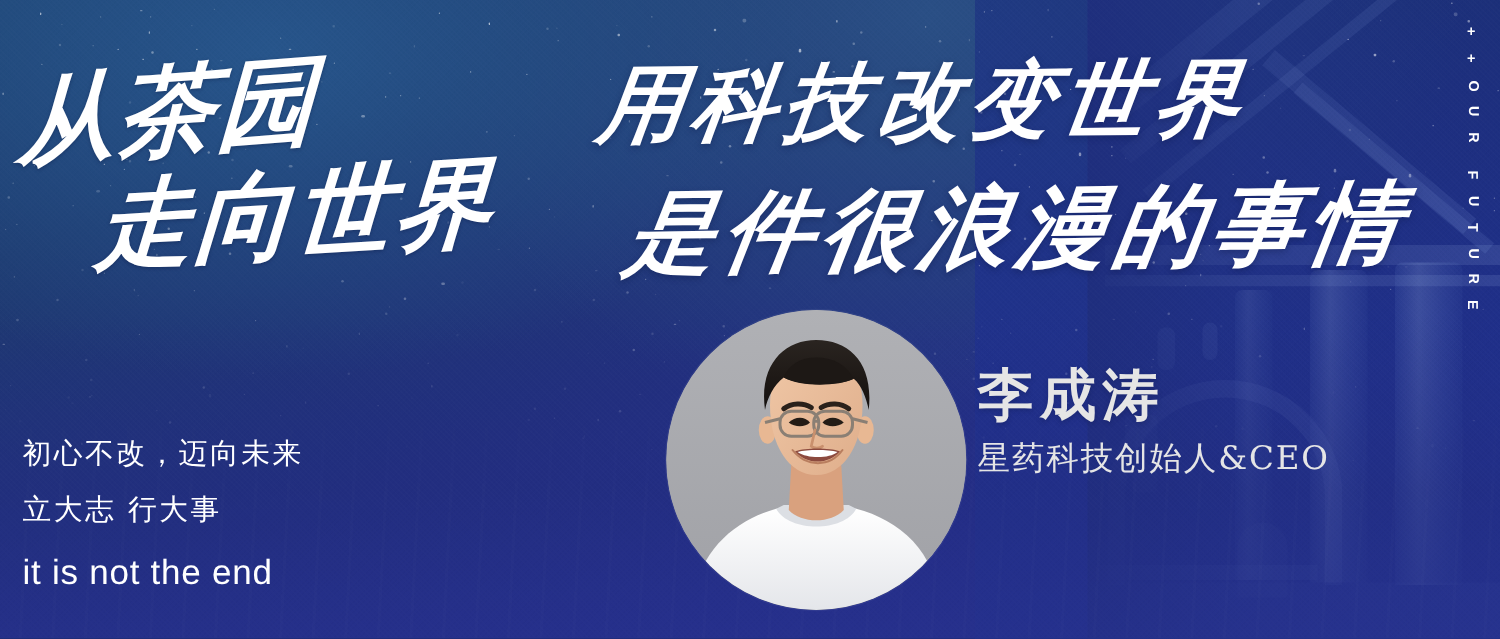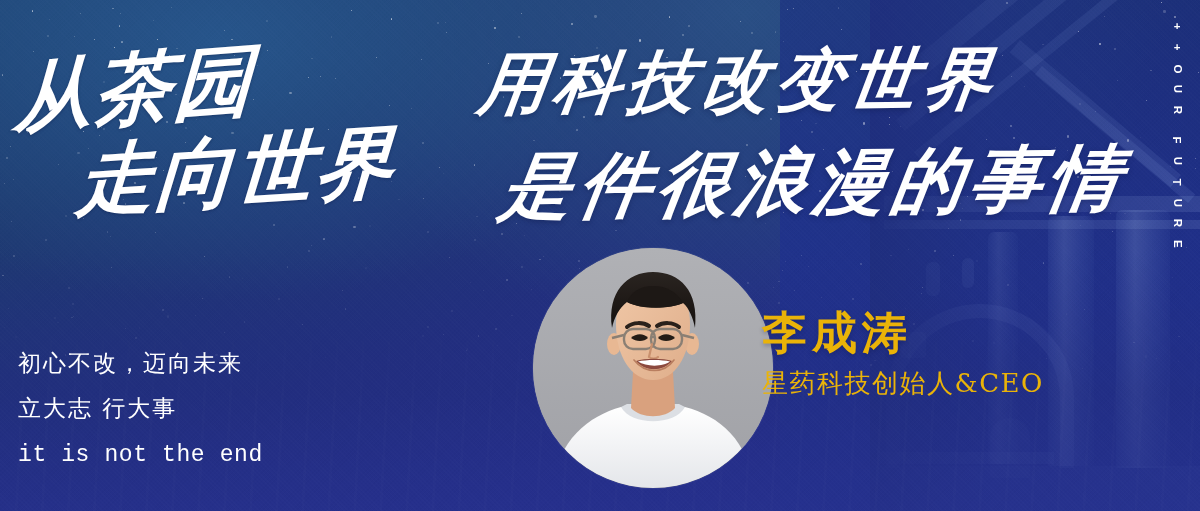--- a/index.html
+++ b/index.html
@@ -203,46 +203,45 @@
   }
   .slogan-cn {
     font-family: "DejaVu Serif", serif;
     font-size: 23px;
     letter-spacing: 2px;
     line-height: 1.0;
     margin-bottom: 22px;
     white-space: nowrap;
   }
   .slogan-en {
-    font-family: Liberation Mono, monospace;
-    font-size: 23px;
+    font-family: Liberation Sans, sans-serif;
+    font-size: 28px;
     letter-spacing: 0.6px;
     white-space: nowrap;
   }
 
   
   .portrait {
     position: absolute;
     left: 533px; top: 248px;
     width: 240px; height: 240px;
     border-radius: 50%;
     overflow: hidden;
     background: #a8a9ad;
     z-index: 6;
     box-shadow: 0 0 0 1px rgba(255,255,255,0.06);
   }
   .p-svg { position: absolute; inset: 0; width: 100%; height: 100%; display: block; }
 
   
   .person-info {
     position: absolute;
-    left: 762px; top: 292px;
+    left: 782px; top: 292px;
     z-index: 6;
-    color: #eab308;
-    margin-top: 17px;
+    color: #e5e5e5;
   }
   .person-name {
     font-family: "DejaVu Serif", serif;
     font-weight: 700;
     font-size: 45px;
     letter-spacing: 5px;
     line-height: 1.05;
     white-space: nowrap;
     text-shadow: 0 2px 4px rgba(12,24,70,0.3);
   }

